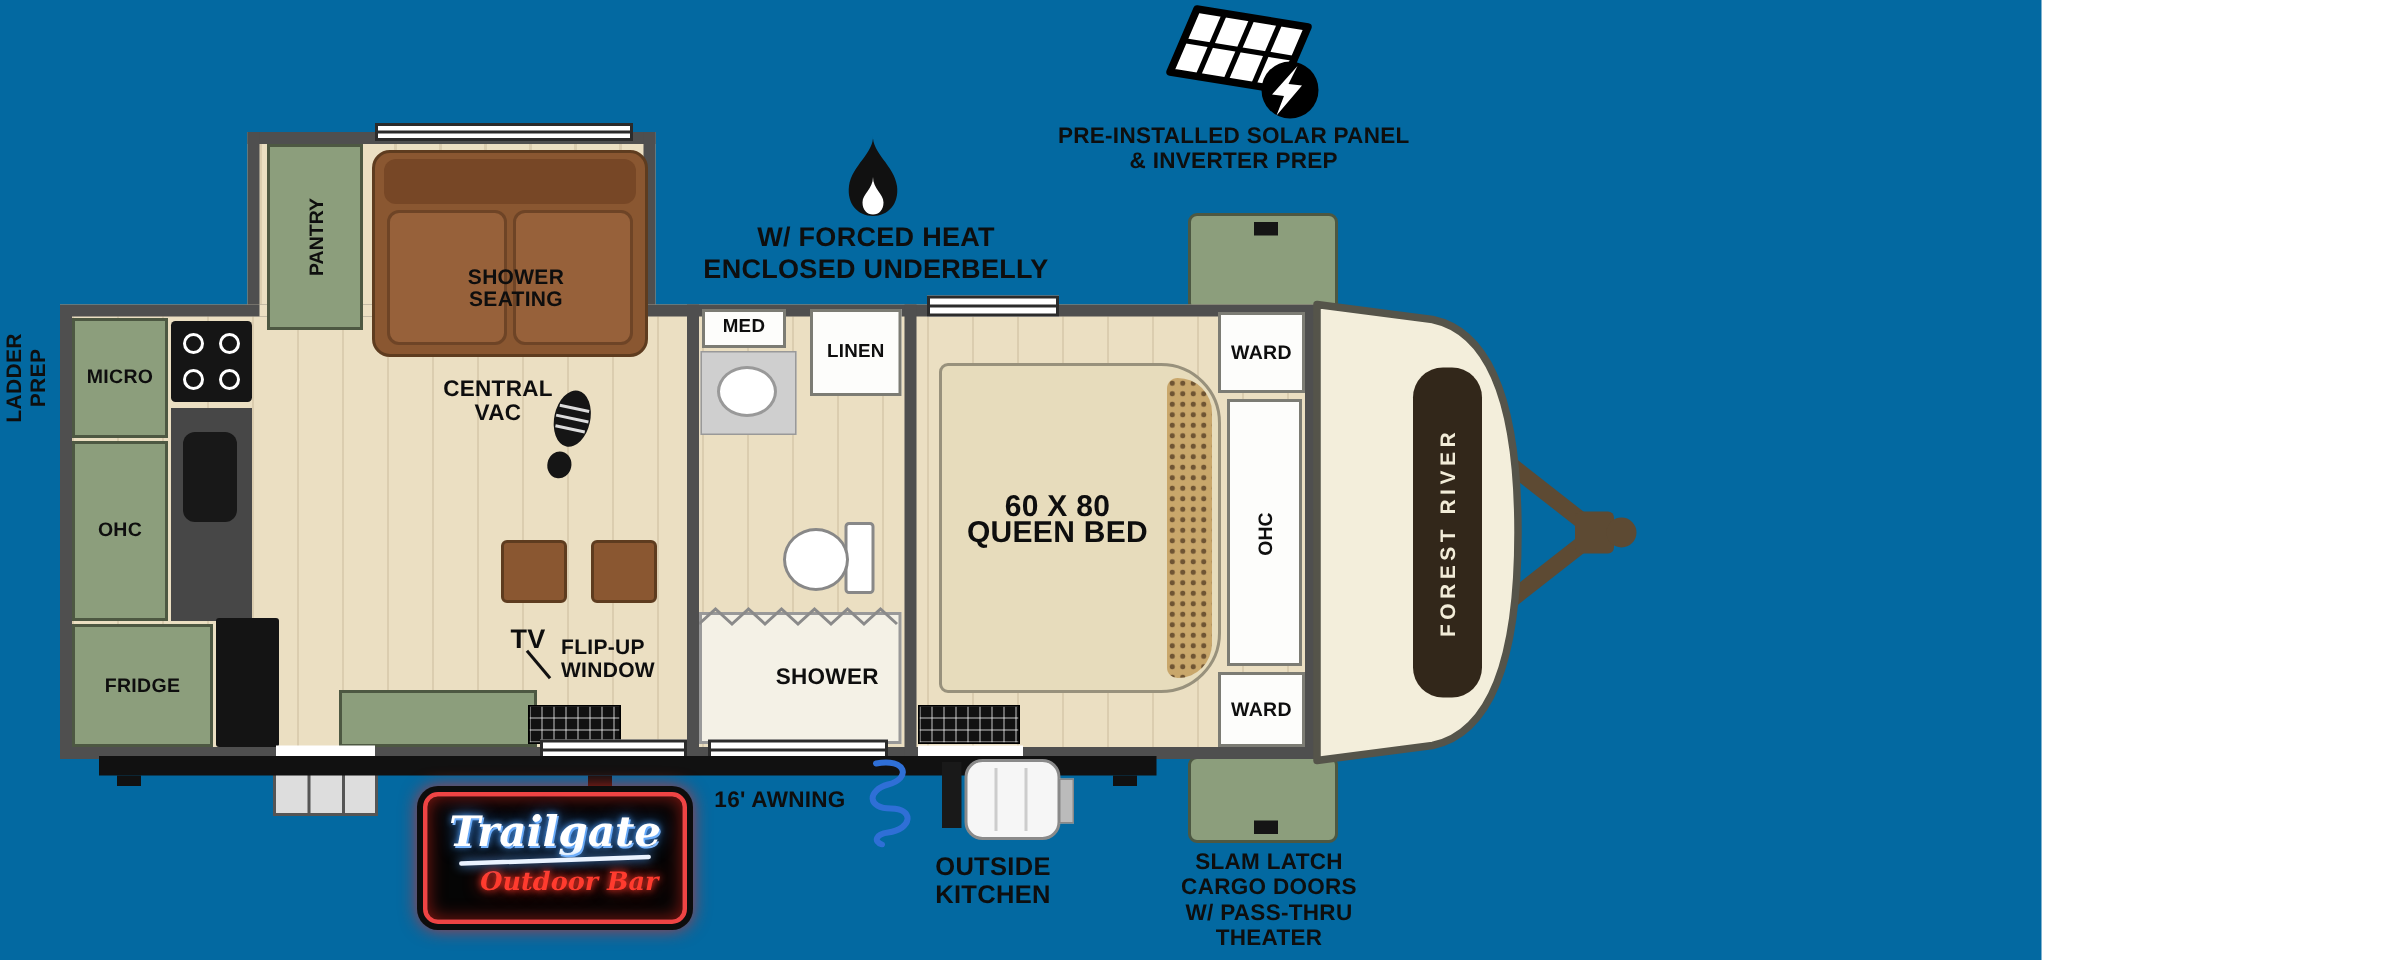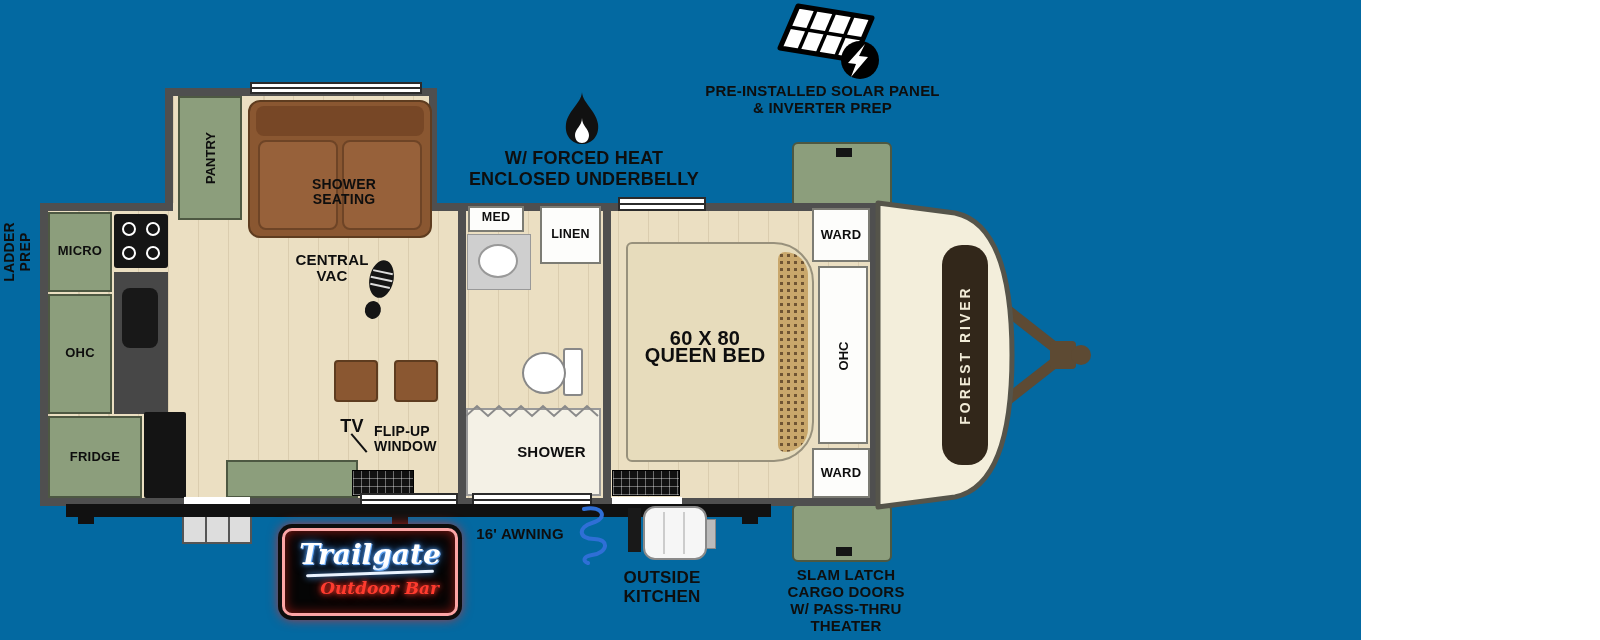--- a/index.html
+++ b/index.html
@@ -8,21 +8,21 @@
   .abs { position:absolute; }
   .lbl { position:absolute; font-family:"Liberation Sans",sans-serif; font-weight:800; color:#0e0e0e; text-align:center; line-height:1.1; letter-spacing:.2px; }
   .ln { display:block; }
   .floor { background-color:#ebdfc2; background-image:repeating-linear-gradient(90deg, rgba(120,95,60,.14) 0 1.5px, transparent 1.5px 30px); }
   .wall { background:#4f4f4f; }
   .green { background:#8c9e7c; border:2px solid #4d5842; }
   .whitebox { background:#fdfdfb; border:2px solid #7c7c74; }
   .win { background:#fff; border:2px solid #2b2b2b; background-image:linear-gradient(#2b2b2b,#2b2b2b); background-size:100% 2px; background-position:center; background-repeat:no-repeat; }
   .mat { background-color:#111; background-image:repeating-linear-gradient(90deg, rgba(255,255,255,.38) 0 1px, transparent 1px 8px), repeating-linear-gradient(0deg, rgba(255,255,255,.38) 0 1px, transparent 1px 8px); border:1px solid #000; }
   .vtxt { position:absolute; transform:rotate(-90deg); text-align:center; font-weight:800; color:#0e0e0e; }
-  .sign { background:#050505; border:3px solid #fca5a5; border-radius:10px;
+  .sign { background:#050505; border:3px solid #ef4444; border-radius:10px;
           box-shadow:0 0 0 4px #0d0d0d, 0 0 12px 3px rgba(240,40,30,.8), inset 0 0 12px rgba(240,40,30,.55); }
   .sign-title { font-family:"DejaVu Serif",serif; font-style:italic; font-weight:800; font-size:28px; color:#fff; text-align:center; margin-top:7px;
                 text-shadow:0 0 4px #58a6ff, 0 0 11px #2f7fe0, 1px 1px 0 #9cc8ff; }
   .sign-underline { width:128px; height:3px; background:#eaf3ff; border-radius:3px; margin:1px auto 0; transform:rotate(-2deg); box-shadow:0 0 7px #58a6ff; }
   .sign-sub { font-family:"DejaVu Serif",serif; font-style:italic; font-weight:700; font-size:17px; color:#ff3b2e; text-align:right; margin:3px 16px 0 0;
               text-shadow:0 0 5px #ff3b2e, 0 0 11px #c81e14; }
 </style>
 </head>
 <body>
 

